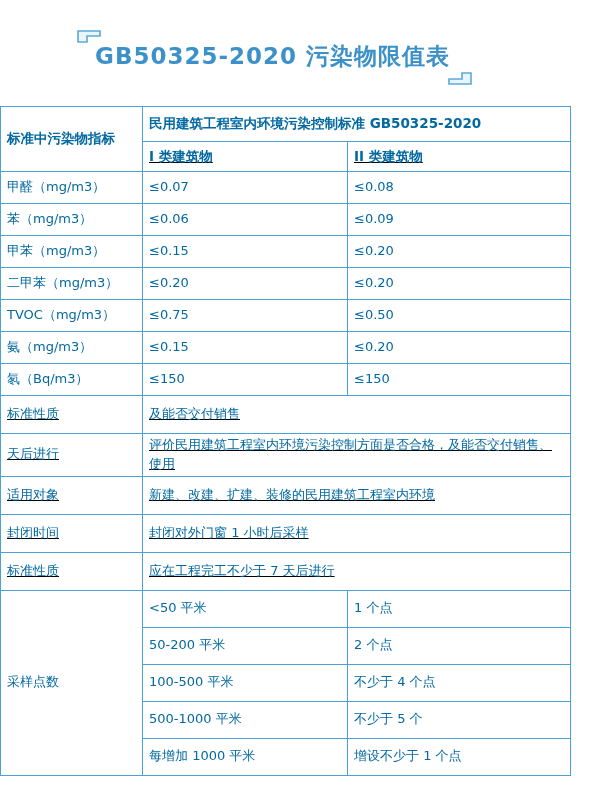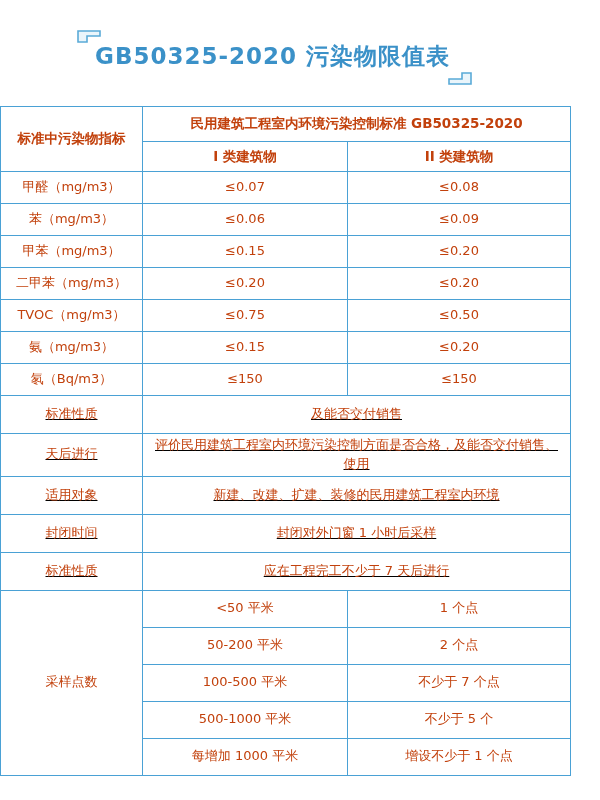--- a/index.html
+++ b/index.html
@@ -36,30 +36,29 @@
   .corner.tl { left: -16px; top: -8px; }
   .corner.br { right: -20px; bottom: -9px; transform: rotate(180deg); }
   .tbl {
     width: 570px;
     margin: 30px auto 0 auto;
     border-collapse: collapse;
     table-layout: fixed;
   }
   .tbl td {
     border: 1.5px solid #4aa1d5;
-    color: #c2410c;
+    color: #0369a1;
     font-size: 13px;
-    text-align: center;
     vertical-align: middle;
     padding: 2px 6px;
     line-height: 1.45;
   }
   .tbl td.bold { font-weight: bold; font-size: 13.5px; }
   tr.r-h1 { height: 35px; }
-  tr.r-h2 { height: 30px; }
+  tr.r-h2 { height: 30px; text-decoration: underline; }
   tr.r-poll { height: 32px; padding-left: 16px; }
   tr.r-info { height: 38px; text-decoration: underline; }
   tr.r-samp { height: 37px; }
 </style>
 </head>
 <body>
 
 <div class="page">
 
   <div class="title-wrap">
@@ -154,21 +153,21 @@
         <td rowspan="5">采样点数</td>
         <td>&lt;50 平米</td>
         <td>1 个点</td>
       </tr>
       <tr class="r-samp">
         <td>50-200 平米</td>
         <td>2 个点</td>
       </tr>
       <tr class="r-samp">
         <td>100-500 平米</td>
-        <td>不少于 7 个点</td>
+        <td>不少于 4 个点</td>
       </tr>
       <tr class="r-samp">
         <td>500-1000 平米</td>
         <td>不少于 5 个</td>
       </tr>
       <tr class="r-samp">
         <td>每增加 1000 平米</td>
         <td>增设不少于 1 个点</td>
       </tr>
     </tbody>

